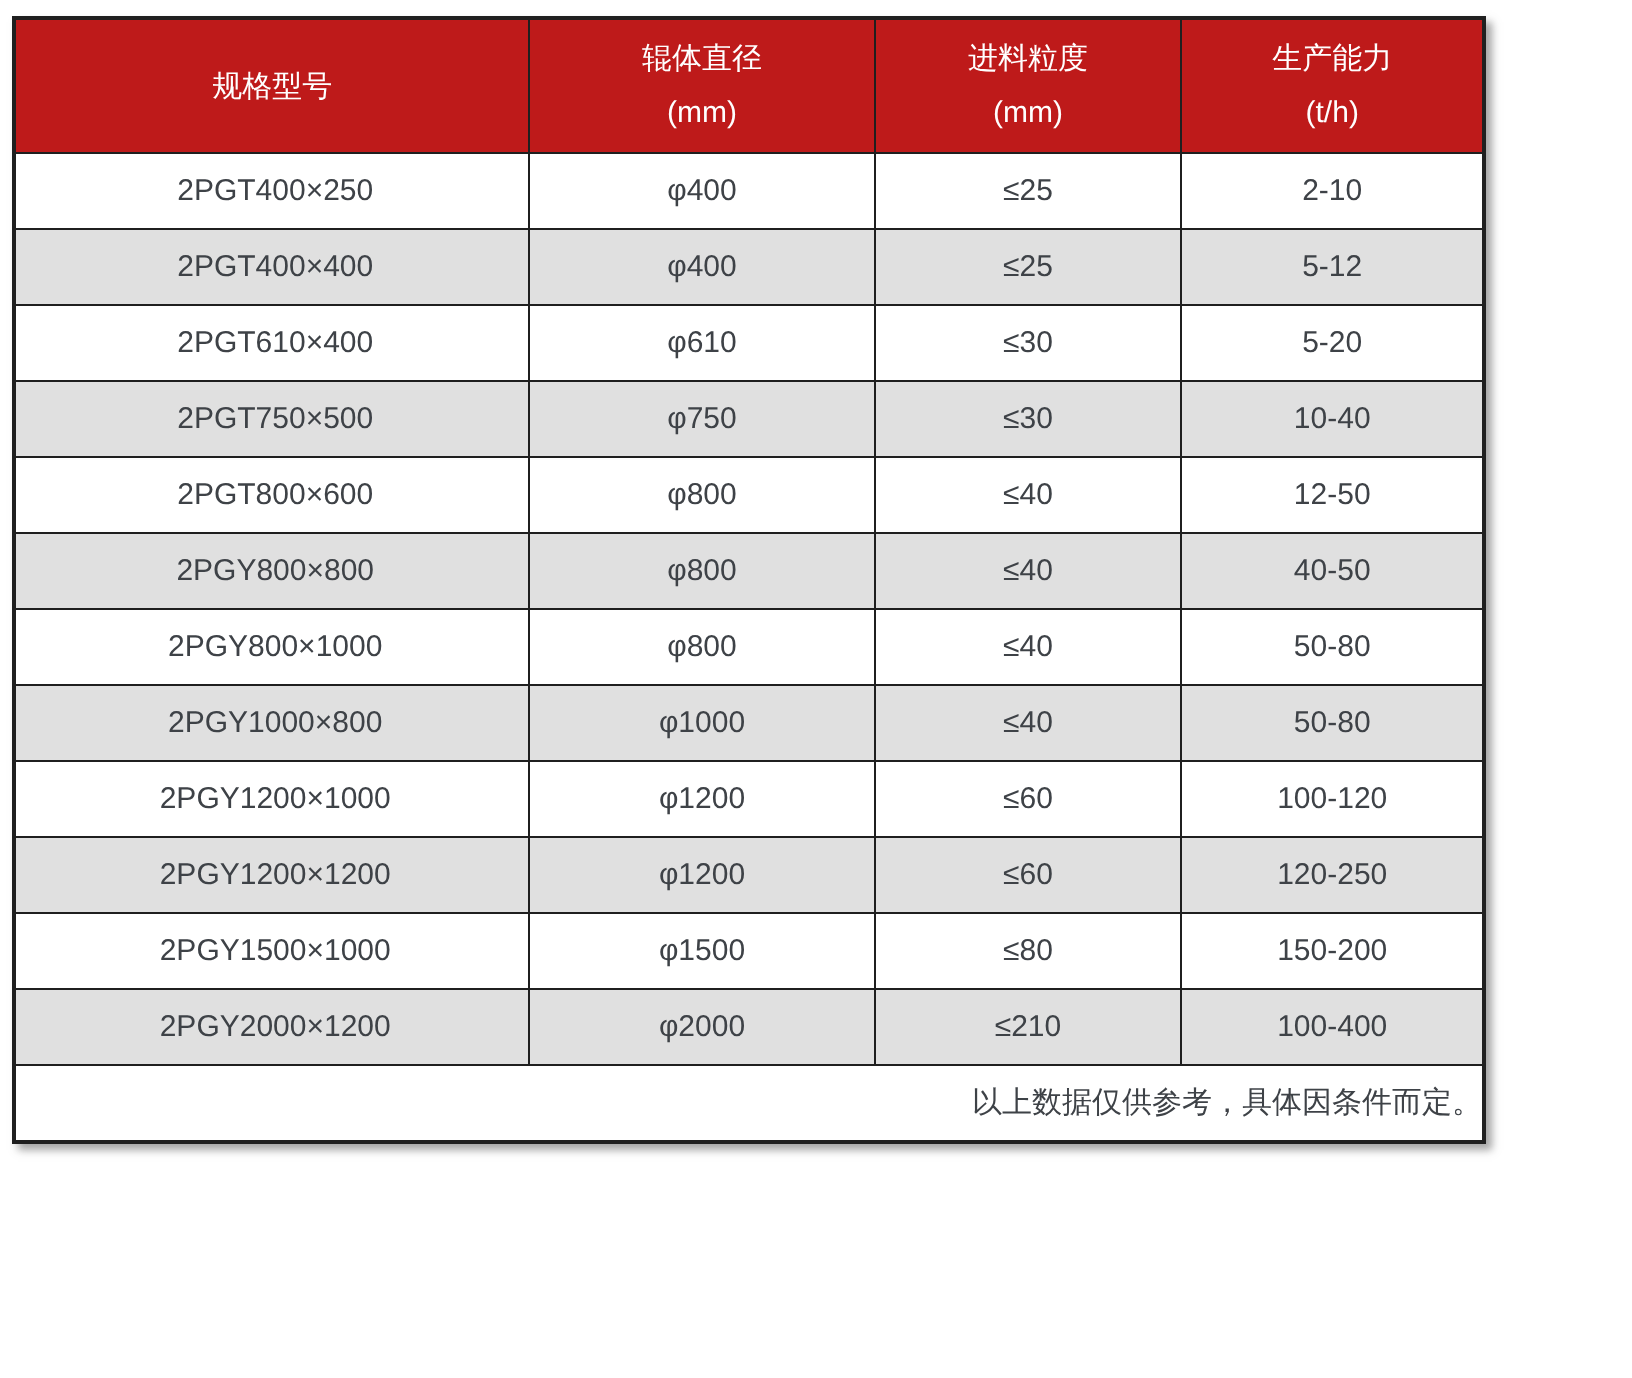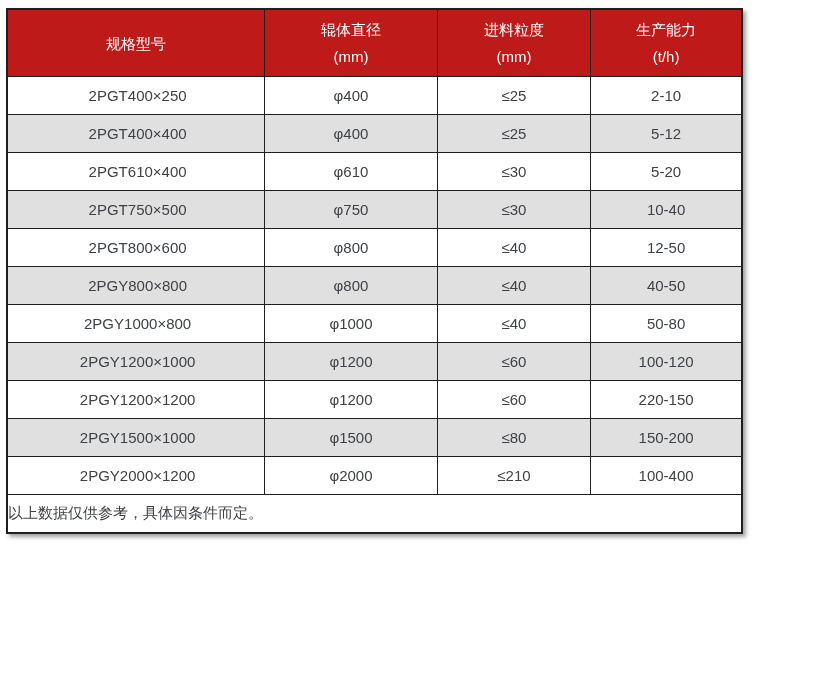--- a/index.html
+++ b/index.html
@@ -53,21 +53,21 @@
     background: #ffffff;
   }
   tbody td:first-child {
     text-align: center;
     padding-left: 3px;
   }
   tbody tr:nth-child(even) td {
     background: #e0e0e0;
   }
   tfoot td {
-    text-align: left;
+    text-align: right;
     height: 37px;
     background: #ffffff;
   }
 </style>
 </head>
 <body>
 
 <div class="page">
   <table class="spec-table">
     <colgroup>
@@ -127,36 +127,42 @@
           <td>≤40</td>
           <td>12-50</td>
         </tr>
         <tr>
           <td>2PGY800×800</td>
           <td>φ800</td>
           <td>≤40</td>
           <td>40-50</td>
         </tr>
         <tr>
+          <td>2PGY800×1000</td>
+          <td>φ800</td>
+          <td>≤40</td>
+          <td>50-80</td>
+        </tr>
+        <tr>
           <td>2PGY1000×800</td>
           <td>φ1000</td>
           <td>≤40</td>
           <td>50-80</td>
         </tr>
         <tr>
           <td>2PGY1200×1000</td>
           <td>φ1200</td>
           <td>≤60</td>
           <td>100-120</td>
         </tr>
         <tr>
           <td>2PGY1200×1200</td>
           <td>φ1200</td>
           <td>≤60</td>
-          <td>220-150</td>
+          <td>120-250</td>
         </tr>
         <tr>
           <td>2PGY1500×1000</td>
           <td>φ1500</td>
           <td>≤80</td>
           <td>150-200</td>
         </tr>
         <tr>
           <td>2PGY2000×1200</td>
           <td>φ2000</td>

